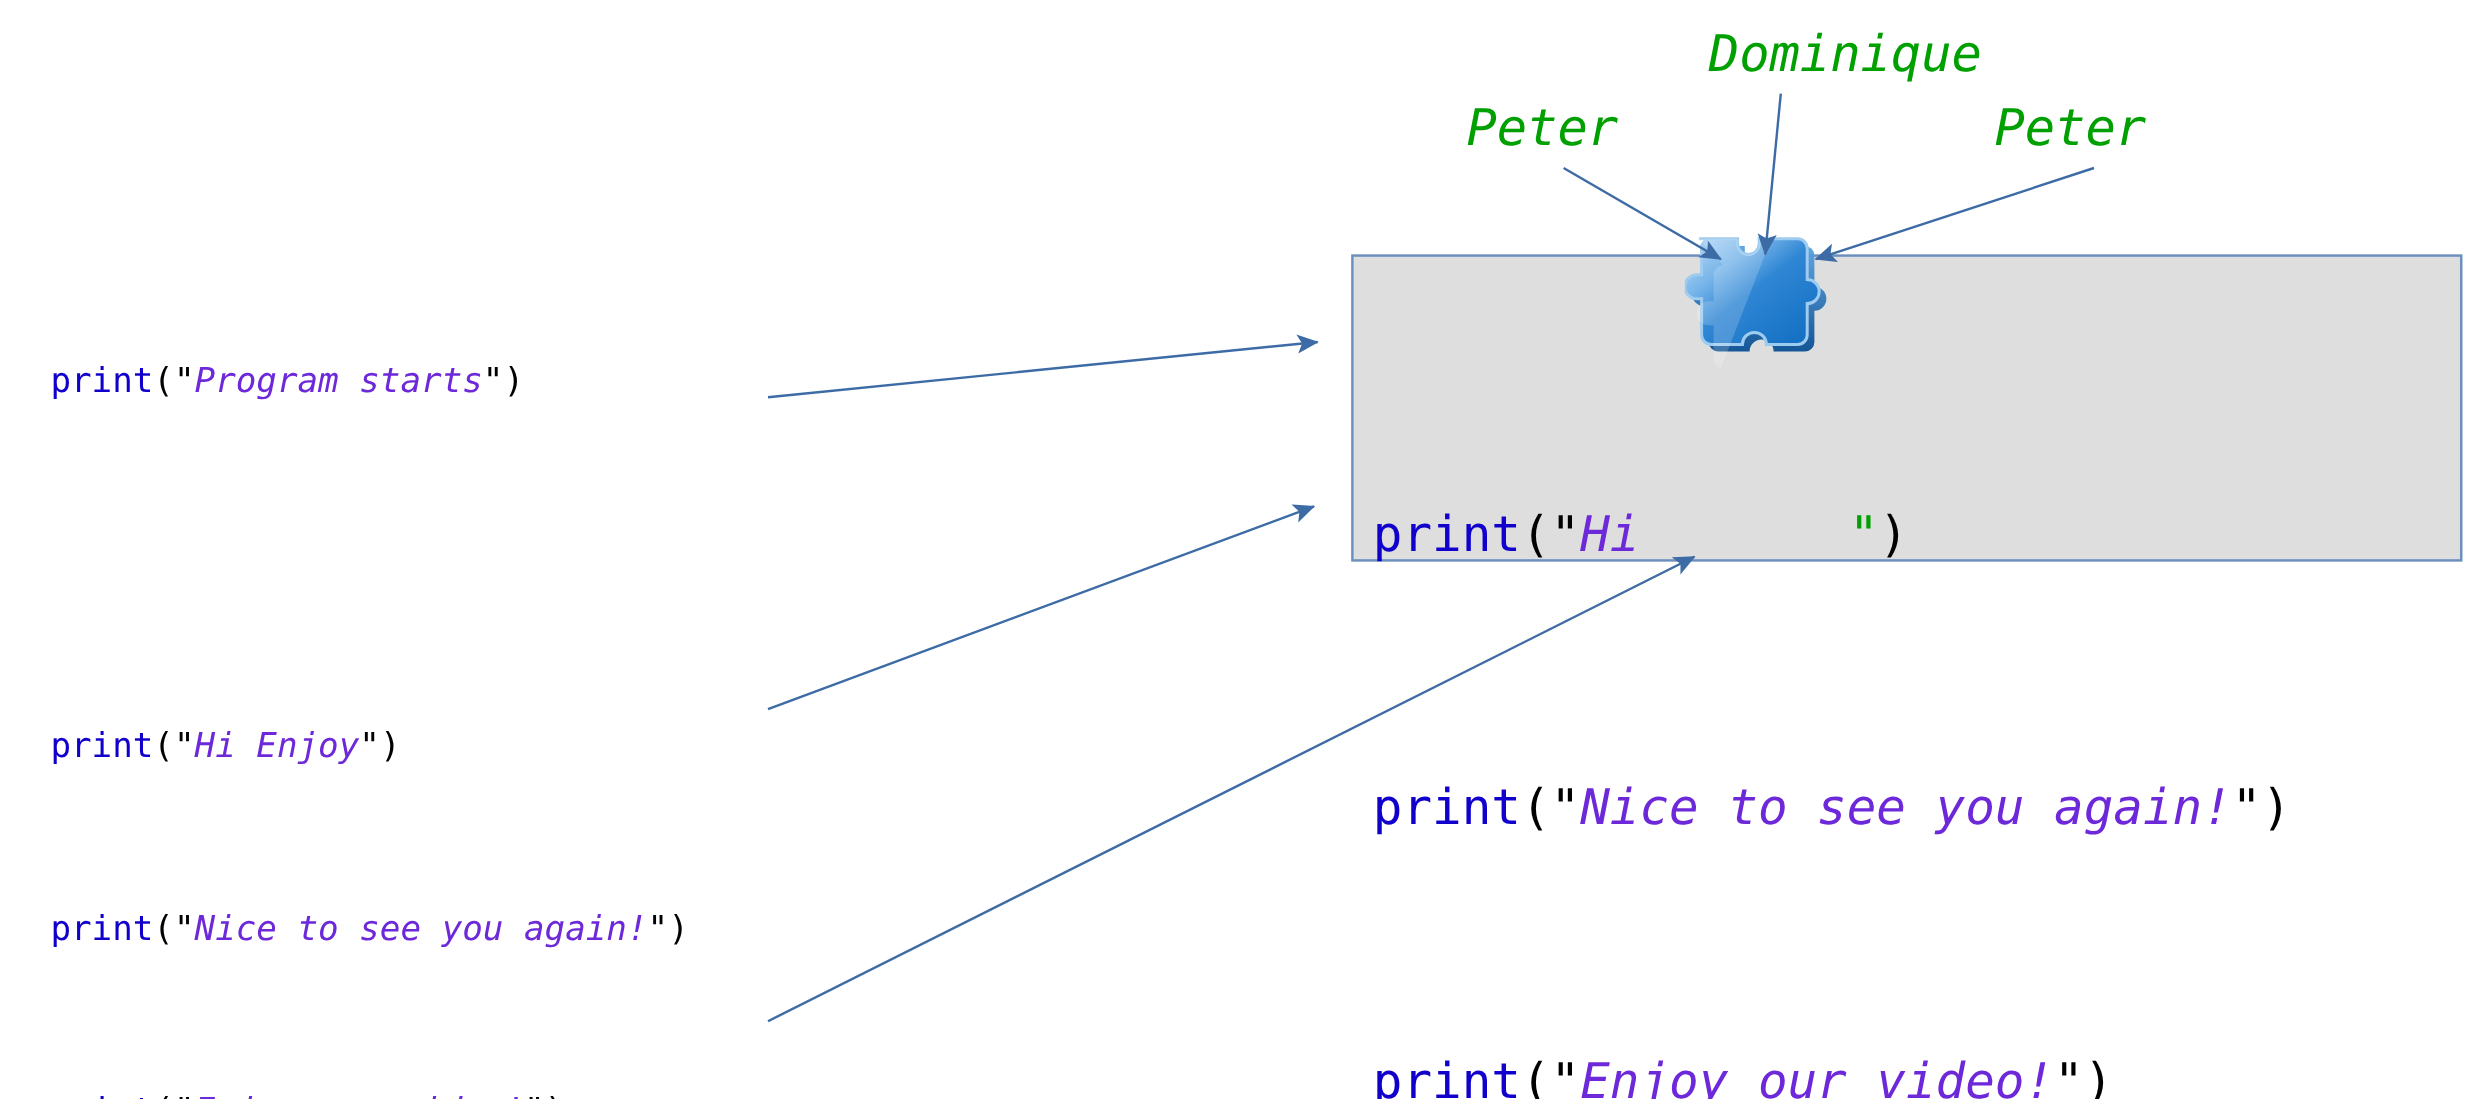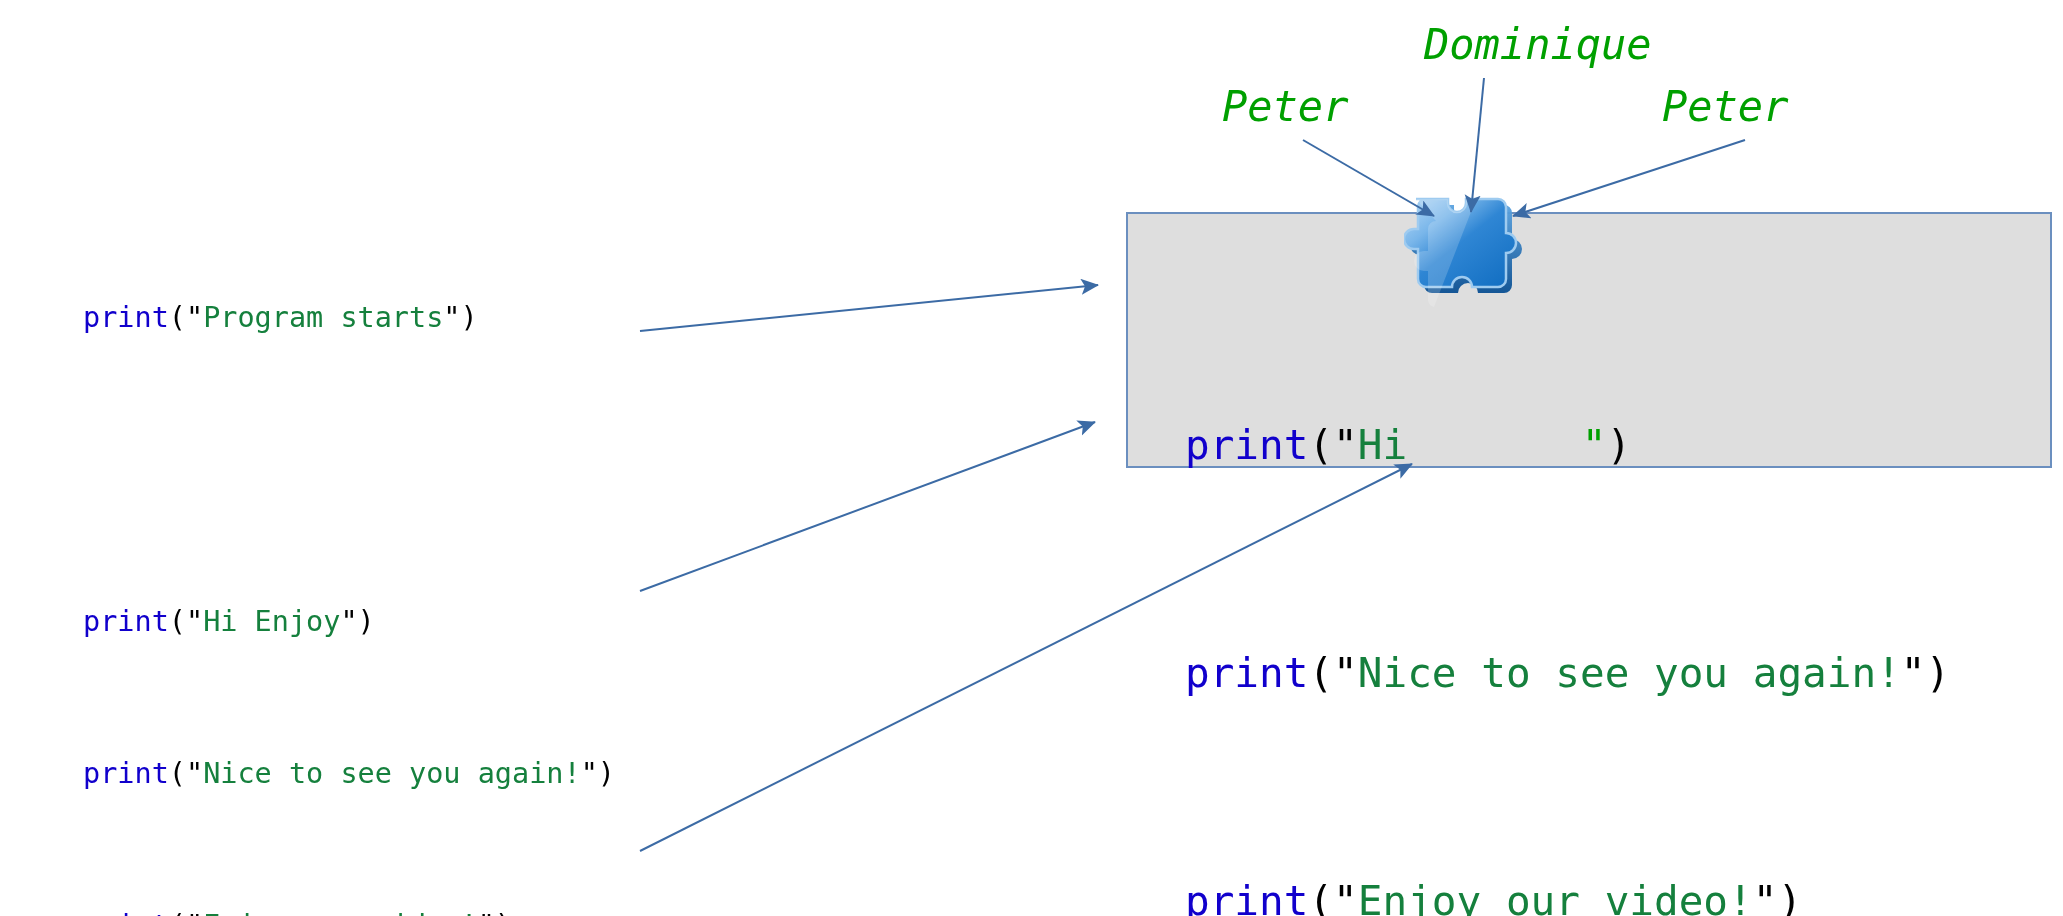--- a/index.html
+++ b/index.html
@@ -18,24 +18,24 @@
   
   .code-block {
     position: absolute;
     white-space: pre;
     font-family: "DejaVu Sans Mono", "Liberation Mono", monospace;
   }
   .code-line {
     white-space: pre;
     font-family: "DejaVu Sans Mono", "Liberation Mono", monospace;
   }
-  .tok-fn      { color: #1100cc; margin-left: 41px; }
+  .tok-fn      { color: #1100cc; }
   .tok-punct   { color: #000000; }
   .tok-quote   { color: #00a000; }
-  .tok-str     { color: #15803d; }
+  .tok-str     { color: #6d28d9; font-style: italic; }
 
   
   #left-code {
     left: 42px;
     top: 185px;
     font-size: 28.5px;
     line-height: 38px;
   }
   #left-code .blank { height: 38px; }
 

